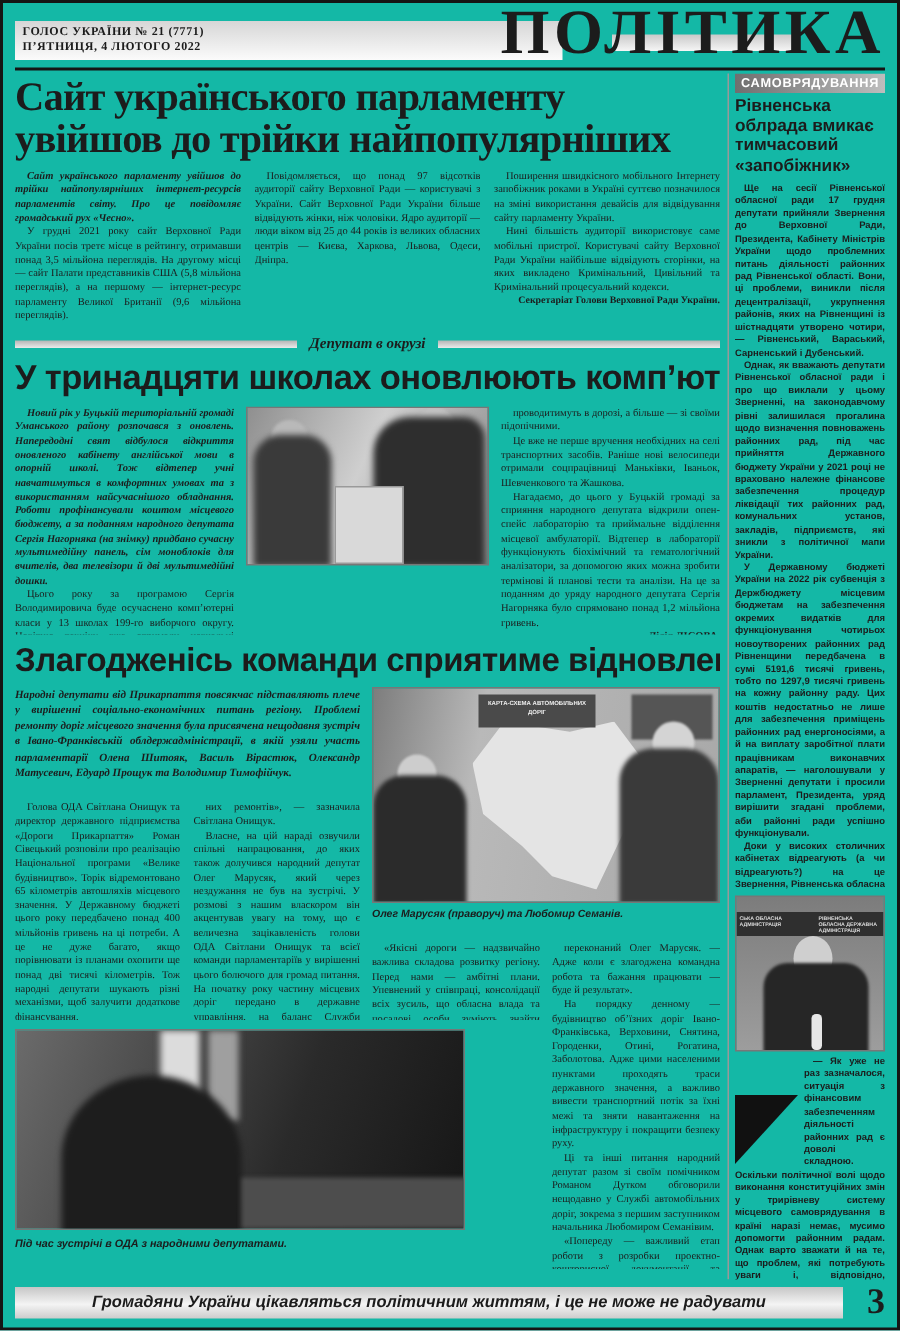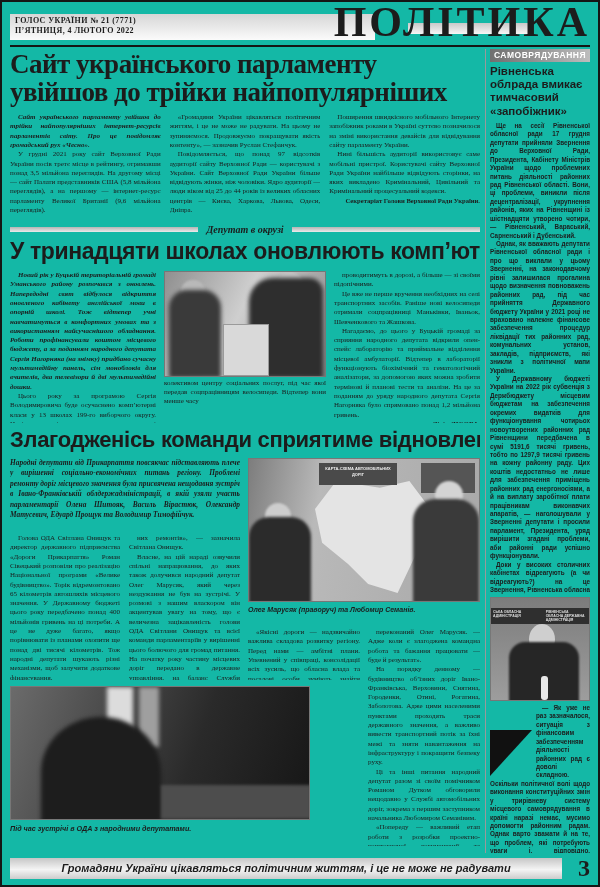--- a/index.html
+++ b/index.html
@@ -148,21 +148,20 @@
         <div class="a1-title">
           <div>Сайт українського парламенту</div>
           <div>увійшов до трійки найпопулярніших</div>
         </div>
         <div class="a1-cols">
           <div class="body-col">
             <p class="lead">Сайт українського парламенту увійшов до трійки найпопулярніших інтернет-ресурсів парламентів світу. Про це повідомляє громадський рух «Чесно».</p>
             <p>У грудні 2021 року сайт Верховної Ради України посів третє місце в рейтингу, отримавши понад 3,5 мільйона переглядів. На другому місці — сайт Палати представників США (5,8 мільйона переглядів), а на першому — інтернет-ресурс парламенту Великої Британії (9,6 мільйона переглядів).</p>
           </div>
           <div class="body-col">
-            <p>«Громадяни України цікавляться політичним життям, і це не може не радувати. На цьому не зупиняємося. Продовжуємо покращувати якість контенту», — зазначив Руслан Стефанчук.</p>
             <p>Повідомляється, що понад 97 відсотків аудиторії сайту Верховної Ради — користувачі з України. Сайт Верховної Ради України більше відвідують жінки, ніж чоловіки. Ядро аудиторії — люди віком від 25 до 44 років із великих обласних центрів — Києва, Харкова, Львова, Одеси, Дніпра.</p>
           </div>
           <div class="body-col">
             <p>Поширення швидкісного мобільного Інтернету запобіжник роками в Україні суттєво позначилося на зміні використання девайсів для відвідування сайту парламенту України.</p>
             <p>Нині більшість аудиторії використовує саме мобільні пристрої. Користувачі сайту Верховної Ради України найбільше відвідують сторінки, на яких викладено Кримінальний, Цивільний та Кримінальний процесуальний кодекси.</p>
             <p class="credit">Секретаріат Голови Верховної Ради України.</p>
           </div>
         </div>
       </div>
 
@@ -181,21 +180,20 @@
 
           </div>
           <div class="a2-mid">
             <div class="photo photo-a">
               <div class="pa-head-l"></div>
               <div class="pa-left"></div>
               <div class="pa-head-r"></div>
               <div class="pa-right"></div>
               <div class="pa-box"></div>
             </div>
-            <div class="photo-caption">колективом центру соціальних послуг, під час якої передав соцпрацівницям велосипеди. Відтепер вони менше часу</div>
           </div>
           <div class="body-col a2-col3">
             <p>проводитимуть в дорозі, а більше — зі своїми підопічними.</p>
             <p>Це вже не перше вручення необхідних на селі транспортних засобів. Раніше нові велосипеди отримали соцпрацівниці Маньківки, Іваньок, Шевченкового та Жашкова.</p>
             <p>Нагадаємо, до цього у Буцькій громаді за сприяння народного депутата відкрили опен-спейс лабораторію та приймальне відділення місцевої амбулаторії. Відтепер в лабораторії функціонують біохімічний та гематологічний аналізатори, за допомогою яких можна зробити термінові й планові тести та аналізи. На це за поданням до уряду народного депутата Сергія Нагорняка було спрямовано понад 1,2 мільйона гривень.</p>
             <p class="author-line">Лідія ЛІСОВА.</p>
 
           </div>
         </div>
       </div>

